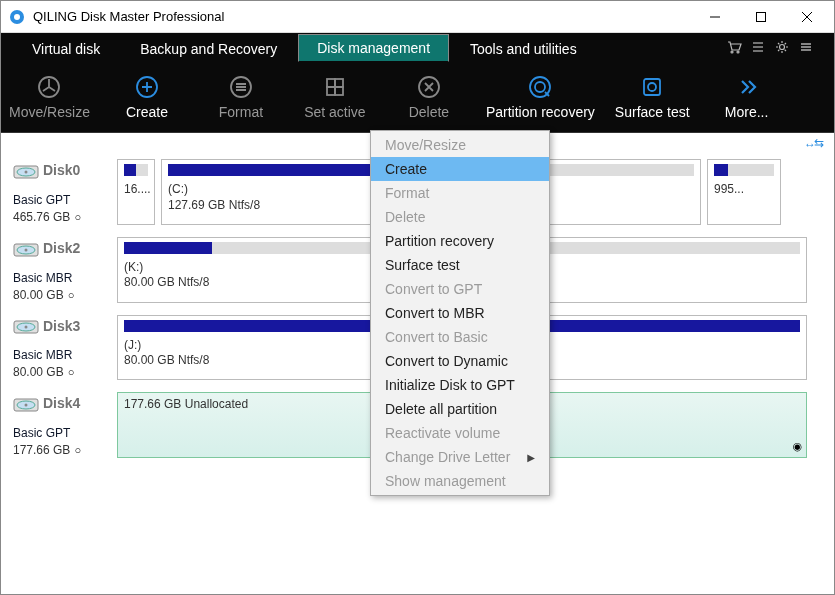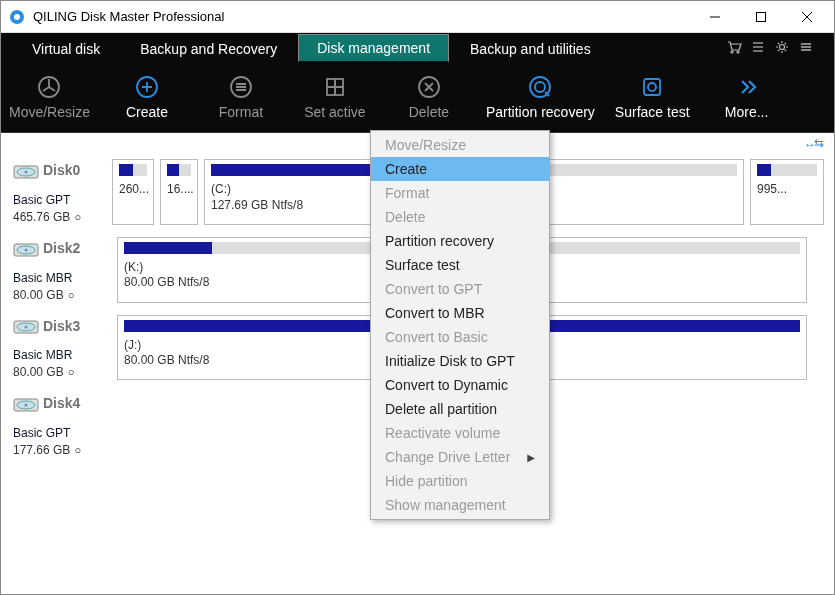--- a/index.html
+++ b/index.html
@@ -73,21 +73,21 @@
         <line x1="0" y1="0" x2="10" y2="10" stroke="#000" stroke-width="1"></line>
         <line x1="10" y1="0" x2="0" y2="10" stroke="#000" stroke-width="1"></line>
       </svg>
     </div>
 </div>
 
 <div class="tabbar">
   <div class="tab">Virtual disk</div>
   <div class="tab">Backup and Recovery</div>
   <div class="tab active">Disk management</div>
-  <div class="tab">Backup and utilities</div>
+  <div class="tab">Tools and utilities</div>
   <div class="spacer"></div>
   <div class="tool-icon">
       <svg width="16" height="16" fill="none" stroke="#bbb" stroke-width="1.2">
         <path d="M2 3h2l2 8h7l2-6H5"></path>
         <circle cx="6" cy="13" r="1"></circle>
         <circle cx="12" cy="13" r="1"></circle>
       </svg>
     </div>
   <div class="tool-icon">
       <svg width="16" height="16" fill="none" stroke="#bbb" stroke-width="1.2">
@@ -193,26 +193,20 @@
 </div>
 
 <div class="disk-list" id="disk-list">
     <div class="disk-row">
       <div class="disk-info"><svg class="disk-icon" viewBox="0 0 26 18">
           <rect x="1" y="4" width="24" height="12" rx="2" fill="#e0e0e0" stroke="#888"></rect>
           <ellipse cx="13" cy="10" rx="9" ry="4" fill="#c6dff2" stroke="#5a9"></ellipse>
           <circle cx="13" cy="10" r="1.5" fill="#888"></circle>
         </svg><span class="disk-name">Disk0</span><span class="disk-type">Basic GPT</span><span class="disk-size">465.76 GB</span><span class="sel">○</span></div>
       <div class="parts">
-        <div class="part" style="width: 42px;">
-          <div class="part-bar">
-            <div class="part-fill" style="width:50%"></div>
-          </div>
-          <div class="part-label">260...</div>
-        </div>
         <div class="part" style="width: 38px;">
           <div class="part-bar">
             <div class="part-fill" style="width:50%"></div>
           </div>
           <div class="part-label">16....</div>
         </div>
         <div class="part" style="width: 540px;">
           <div class="part-bar">
             <div class="part-fill" style="width:50%"></div>
           </div>
@@ -258,20 +252,26 @@
           <div class="part-label">80.00 GB Ntfs/8</div>
         </div>
       </div>
     </div>
     <div class="disk-row">
       <div class="disk-info"><svg class="disk-icon" viewBox="0 0 26 18">
           <rect x="1" y="4" width="24" height="12" rx="2" fill="#e0e0e0" stroke="#888"></rect>
           <ellipse cx="13" cy="10" rx="9" ry="4" fill="#c6dff2" stroke="#5a9"></ellipse>
           <circle cx="13" cy="10" r="1.5" fill="#888"></circle>
         </svg><span class="disk-name">Disk4</span><span class="disk-type">Basic GPT</span><span class="disk-size">177.66 GB</span><span class="sel">○</span></div>
+      <div class="parts">
+        <div class="part selected" style="width: 690px;">
+          <div class="part-label">177.66 GB Unallocated</div>
+          <span class="radio">◉</span>
+        </div>
+      </div>
     </div>
   </div>
 
 <div class="ctx-menu" id="ctx-menu">
     <div class="ctx-item disabled">
       <span>Move/Resize</span>
     </div>
     <div class="ctx-item highlight">
       <span>Create</span>
     </div>
@@ -290,34 +290,31 @@
     <div class="ctx-item disabled">
       <span>Convert to GPT</span>
     </div>
     <div class="ctx-item">
       <span>Convert to MBR</span>
     </div>
     <div class="ctx-item disabled">
       <span>Convert to Basic</span>
     </div>
     <div class="ctx-item">
+      <span>Convert to Dynamic</span>
+    </div>
+    <div class="ctx-item">
       <span>Initialize Disk to GPT</span>
-    </div>
-    <div class="ctx-item">
-      <span>Convert to Dynamic</span>
     </div>
     <div class="ctx-item">
       <span>Delete all partition</span>
     </div>
     <div class="ctx-item disabled">
       <span>Reactivate volume</span>
     </div>
     <div class="ctx-item disabled">
       <span>Change Drive Letter</span>
       <span class="sub-arrow">▶</span>
     </div>
     <div class="ctx-item disabled">
-      <span>Hide partition</span>
-    </div>
-    <div class="ctx-item disabled">
       <span>Show management</span>
     </div>
   </div>
 
 </body></html>

